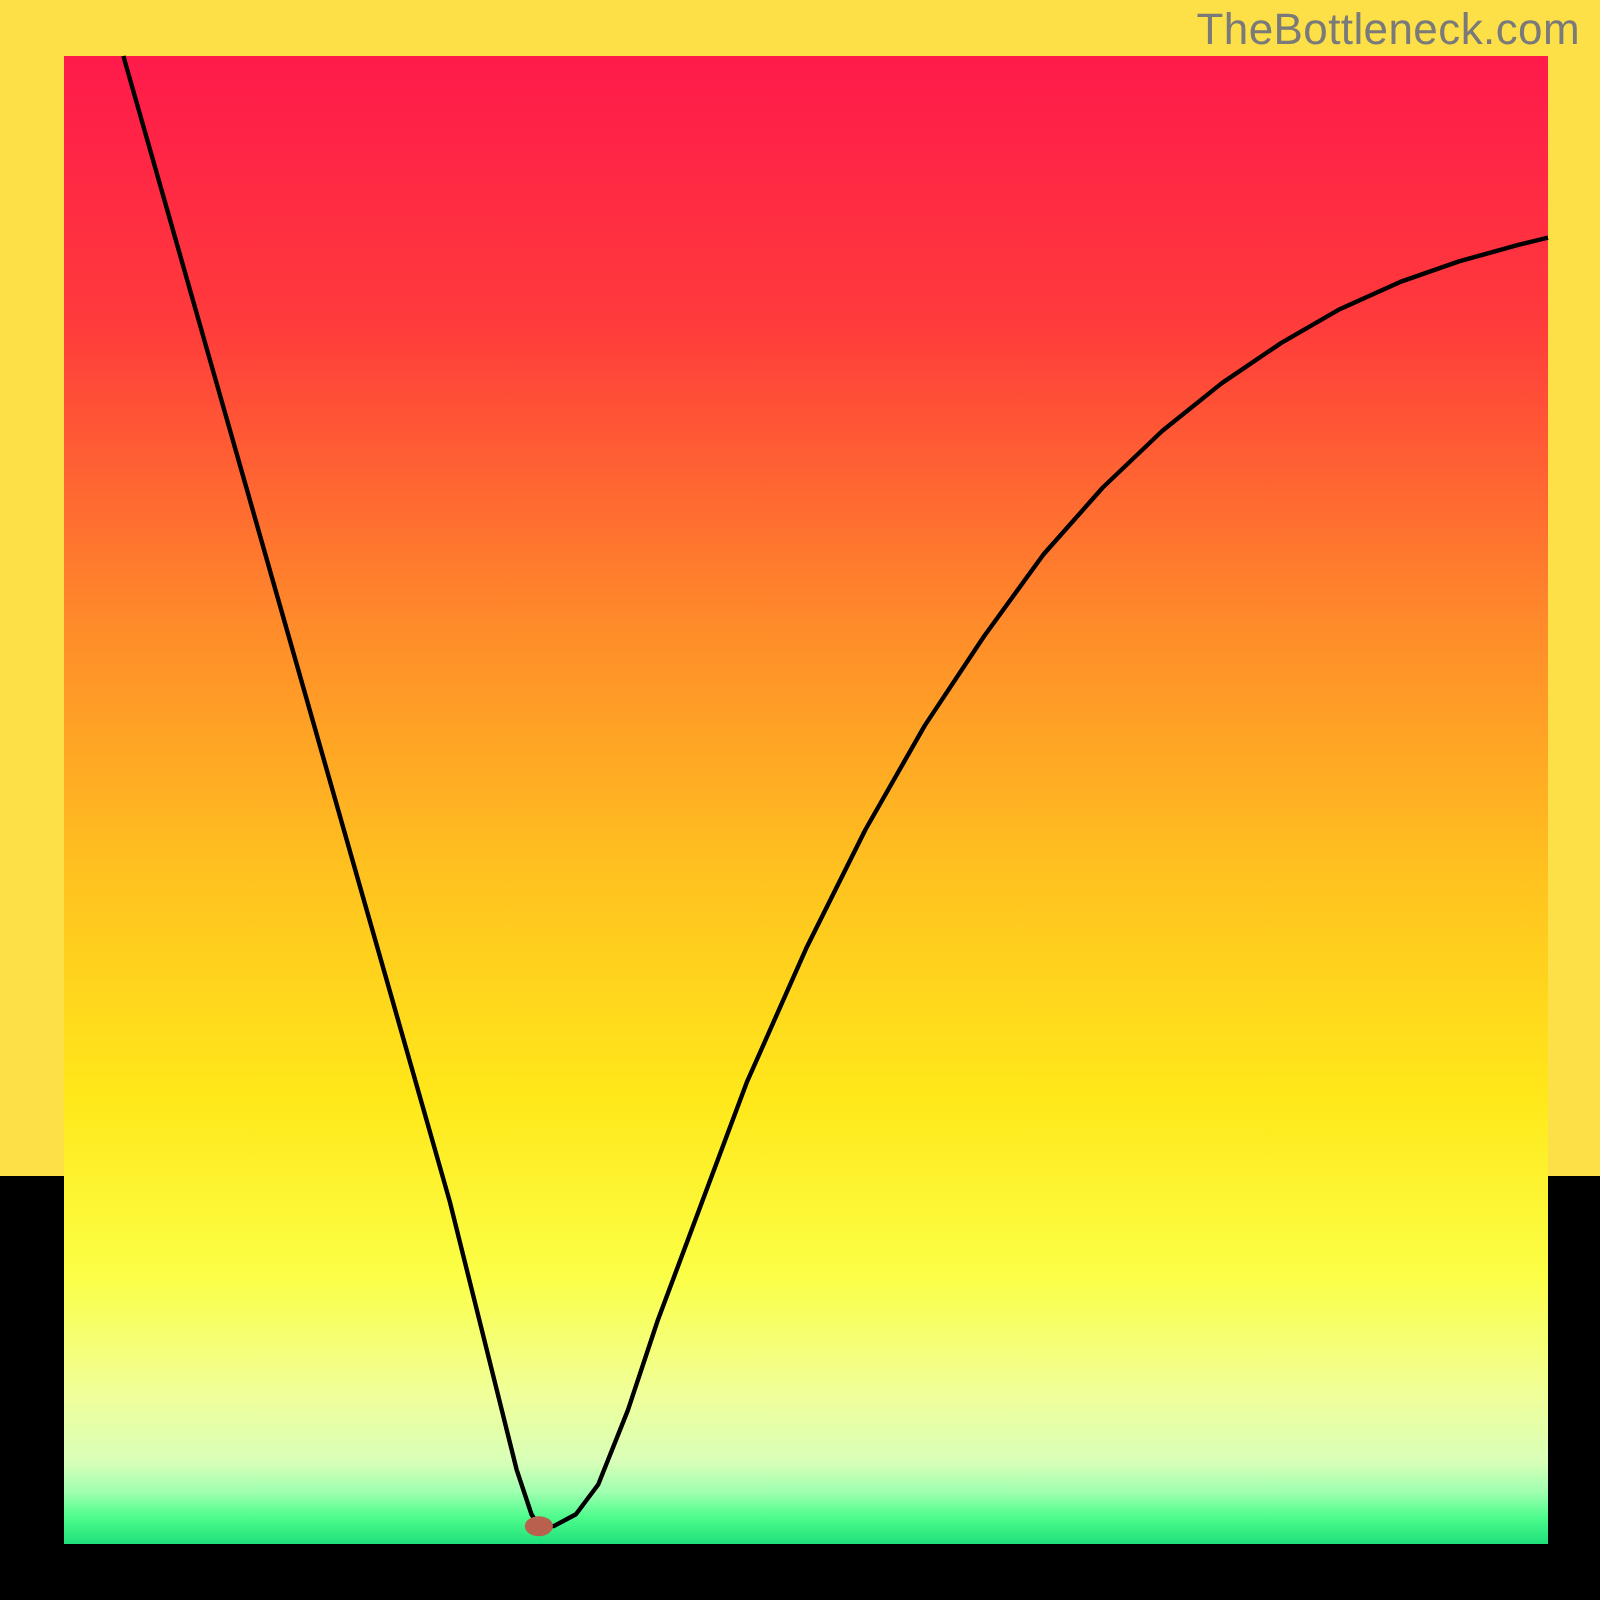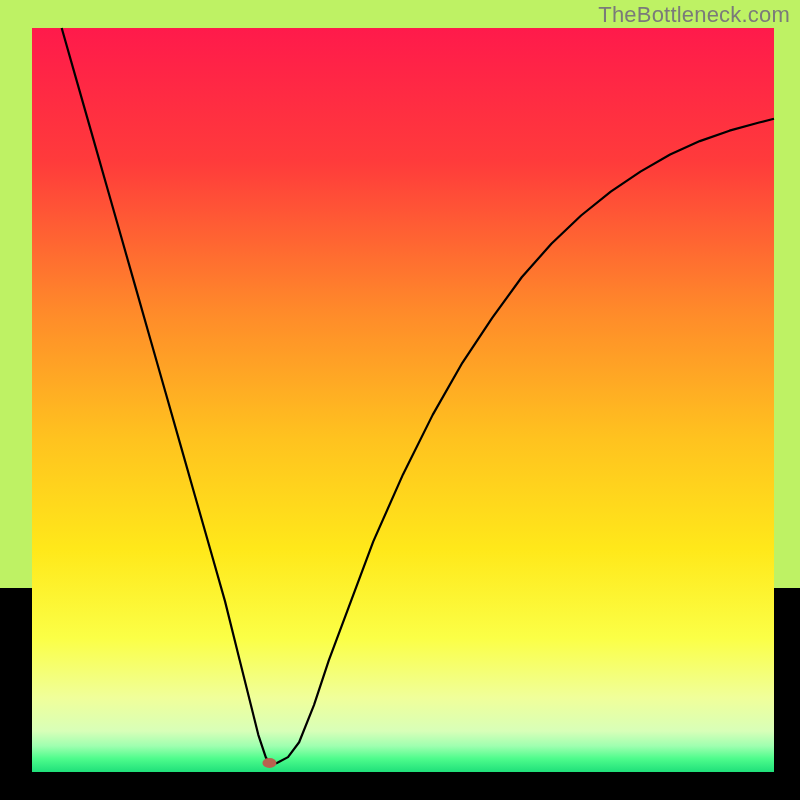--- a/index.html
+++ b/index.html
@@ -8,21 +8,21 @@
     width: 800px;
     height: 800px;
     background: #000;
     font-family: Arial, Helvetica, sans-serif;
     overflow: hidden;
   }
   .container {
     position: relative;
     width: 800px;
     height: 588px;
-    background: #bef264;
+    background: #fde047;
   }
   .watermark {
     position: absolute;
     top: 2px;
     right: 10px;
     color: #7a7a7a;
     font-size: 22px;
     font-weight: 500;
     letter-spacing: 0.2px;
     z-index: 3;

